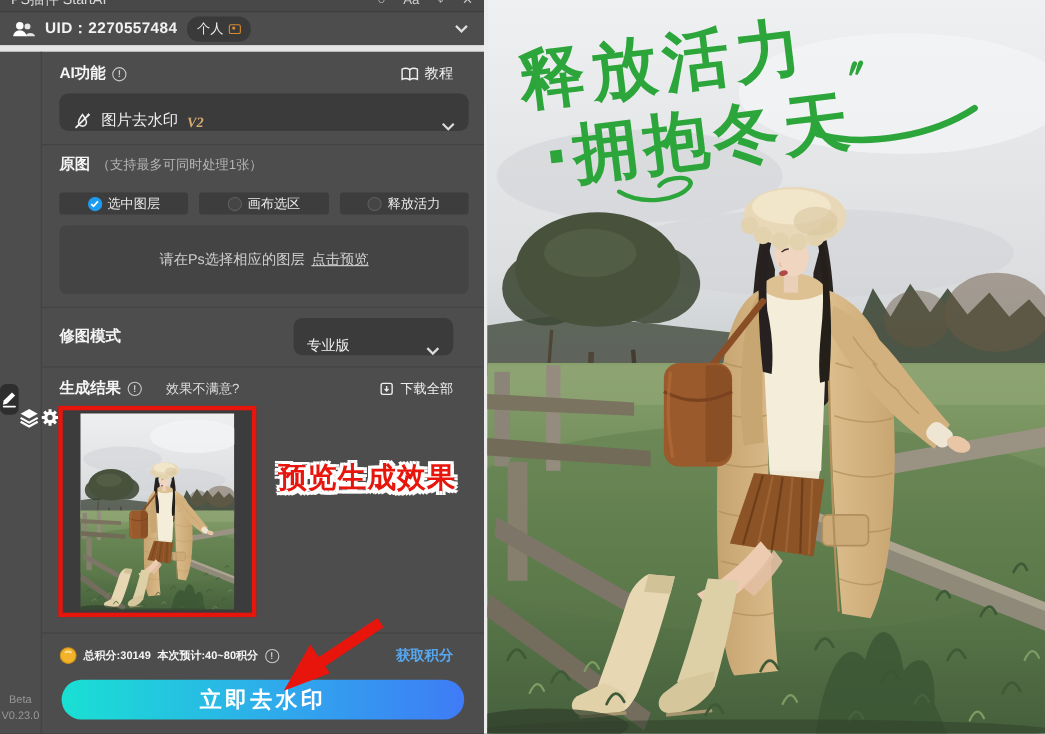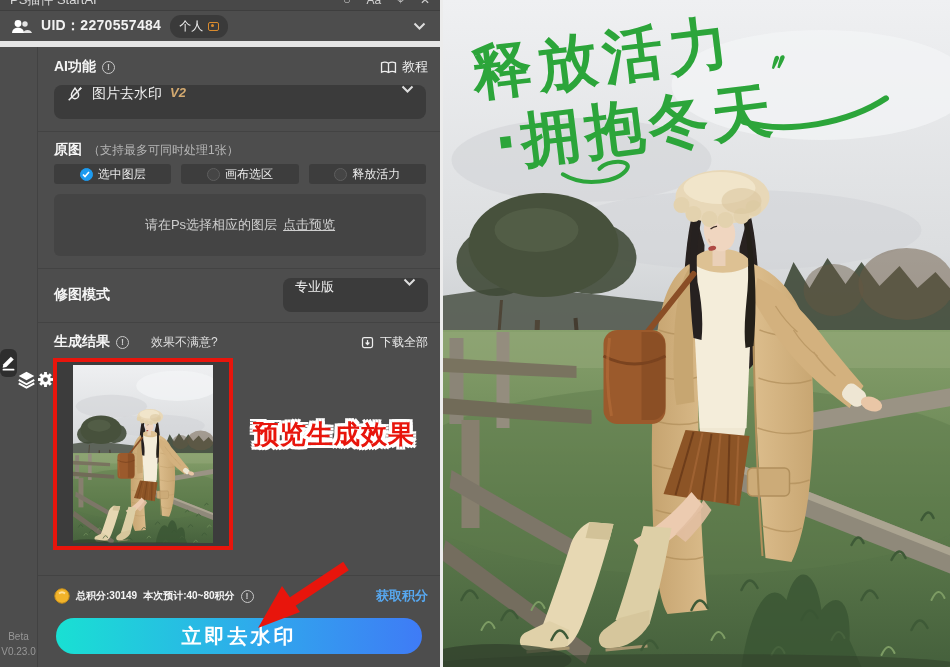--- a/index.html
+++ b/index.html
@@ -21,31 +21,31 @@
 
   .body { flex:1; display:flex; min-height:0; }
   .sidebar { width:38px; flex:none; border-right:1px solid #424242; display:flex; flex-direction:row; align-items:center; padding-top:11px; position:relative; }
   .tool { width:28px; height:28px; display:flex; align-items:center; justify-content:center; border-radius:6px; }
   .tool.active { background:#2e2e2e; }
   .tool + .tool { margin-top:34px; }
   .version { position:absolute; bottom:8px; left:0; width:100%; text-align:center; color:#979797; font-size:10px; line-height:1.5; }
 
   .main { flex:1; display:flex; flex-direction:column; min-width:0; position:relative; }
   .row { display:flex; align-items:center; }
-  .sec-pad { padding-left:16px; padding-right:12px; }
+  .sec-pad { padding-left:16px; padding-right:28px; }
   .hdr { margin-top:11px; gap:6px; }
   .hdr-title { color:#f5f5f5; font-size:14px; font-weight:bold; }
   .hint { color:#b5b5b5; font-size:12px; }
   .right-group { margin-left:auto; display:flex; align-items:center; gap:5px; color:#eee; font-size:13px; }
   .info { width:13px; height:13px; border:1px solid #c9c9c9; border-radius:50%; color:#c9c9c9; font-size:9px; line-height:11px; text-align:center; font-weight:bold; flex:none; }
-  .select { height:34px; background:#3b3b3b; border-radius:8px; display:flex; align-items:flex-start; gap:8px; padding:0 12px; color:#f0f0f0; font-size:14px; }
+  .select { height:34px; background:#3b3b3b; border-radius:8px; display:flex; align-items:flex-end; gap:8px; padding:0 12px; color:#f0f0f0; font-size:14px;font-family:Liberation Serif, serif; }
   .feature-select { margin:9px 14px 0 16px; }
   .v2 { color:#d4aa70; font-style:italic; font-weight:bold; font-size:13px; }
   .divider { height:1px; background:#434343; margin-top:12px; flex:none; }
-  .radios { display:flex; gap:10px; margin:5px 14px 0 16px;text-align:center; }
+  .radios { display:flex; gap:10px; margin:16px 14px 0 16px;text-align:center; }
   .pill { flex:1; height:20px; background:#3d3d3d; border-radius:3px; display:flex; align-items:center; justify-content:center; gap:5px; color:#e9e9e9; font-size:12px; }
   .rdot { width:13px; height:13px; border-radius:50%; background:#454545; border:1px solid #5e5e5e; flex:none; }
   .rdot.on { background:#1d9bf0; border-color:#1d9bf0; display:flex; align-items:center; justify-content:center; }
   .drop-zone { margin:10px 14px 0 16px; height:62px; background:#444; border-radius:6px; display:flex; align-items:center; justify-content:center; gap:6px; color:#cfcfcf; font-size:13px; }
   .drop-zone .link { text-decoration:underline; }
   .mode-row { margin-top:9px; justify-content:space-between; }
   .mode-select { width:145px; justify-content:space-between; font-size:13px; gap:4px;margin-left:35px; }
   .result-hdr { margin-top:10px; gap:6px; }
   .fb { color:#dedede; font-size:12px;margin-left:16px; }
   .result-body { position:relative; flex:1; min-height:120px; }

